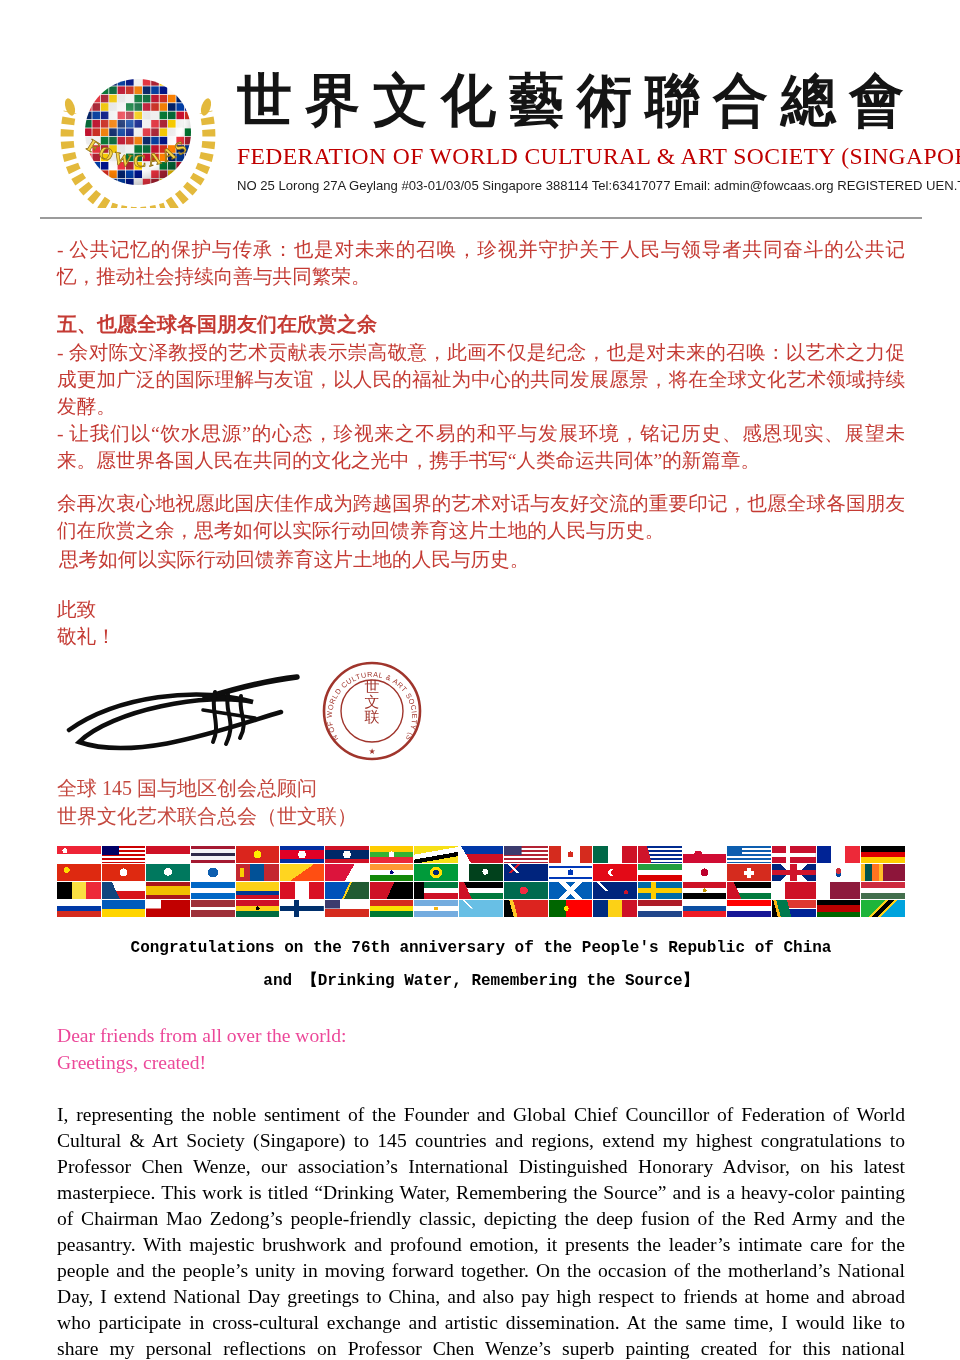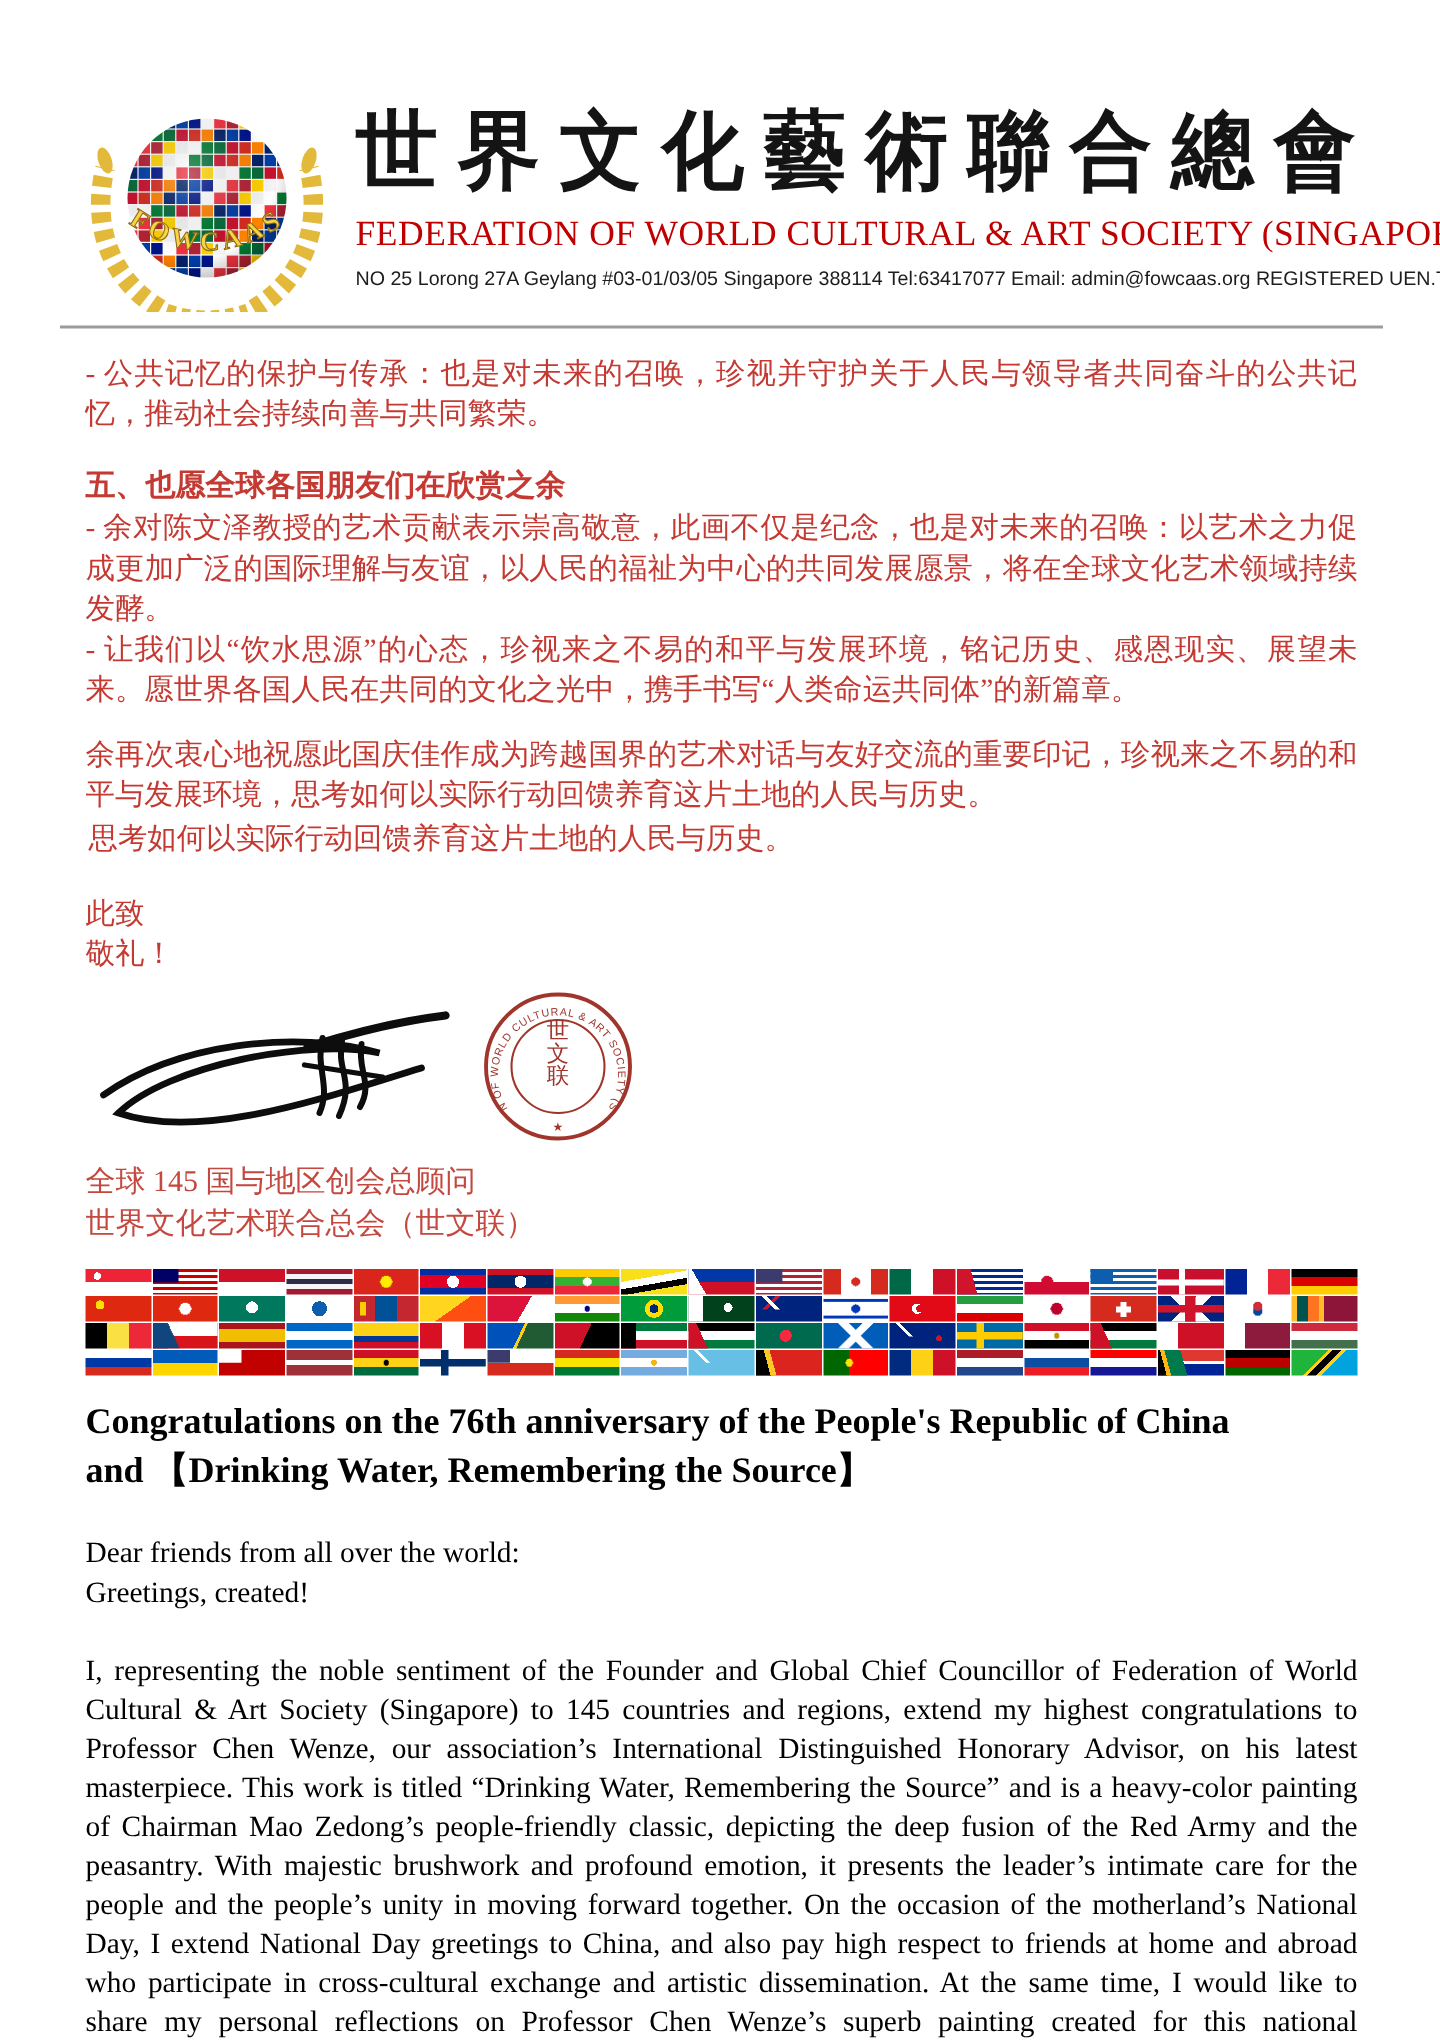--- a/index.html
+++ b/index.html
@@ -45,24 +45,24 @@
   .stamp-svg{width:106px;height:106px;margin-left:10px;margin-top:-4px;}
   .name-block{margin-top:4px;color:#c4483f;font-size:20px;line-height:28px;}
   
   .flags{
     margin-top:16px;display:grid;grid-template-columns:repeat(19,1fr);
     gap:1px;background:#ffffff;width:848px;
   }
   .flag{height:17px;background:#ddd;}
   
   .en-heading{
-    margin-top:15px;text-align:left;font-weight:bold;color:#000;
-    font-size:24px;line-height:33px;font-family:Liberation Serif, serif;
-  }
-  .en-salutation{margin-top:24px;font-size:19.6px;line-height:27px;color:#000000;}
+    margin-top:15px;text-align:center;font-weight:bold;color:#000;
+    font-size:16px;line-height:33px;font-family:Liberation Mono, monospace;
+  }
+  .en-salutation{margin-top:24px;font-size:19.6px;line-height:27px;color:#ec4899;}
   .en-body{margin-top:26px;font-size:19.6px;line-height:26px;color:#000;text-align:justify;}
 </style>
 </head>
 <body>
 
 <div class="page">
 
   <div class="header">
     <div class="logo-wrap">
       <svg width="162" height="148" viewBox="0 0 162 148">
@@ -271,21 +271,21 @@
       <div class="org-name-en">FEDERATION OF WORLD CULTURAL &amp; ART SOCIETY (SINGAPORE)</div>
       <div class="address-line">NO 25 Lorong 27A Geylang #03-01/03/05 Singapore 388114 Tel:63417077 Email: admin@fowcaas.org REGISTERED UEN.T18SS0013L</div>
     </div>
   </div>
   <hr class="rule">
 
   <p class="cn cn-p1">- 公共记忆的保护与传承：也是对未来的召唤，珍视并守护关于人民与领导者共同奋斗的公共记忆，推动社会持续向善与共同繁荣。</p>
   <p class="cn cn-heading">五、也愿全球各国朋友们在欣赏之余</p>
   <p class="cn cn-tribute">- 余对陈文泽教授的艺术贡献表示崇高敬意，此画不仅是纪念，也是对未来的召唤：以艺术之力促成更加广泛的国际理解与友谊，以人民的福祉为中心的共同发展愿景，将在全球文化艺术领域持续发酵。</p>
   <p class="cn cn-drinking">- 让我们以“饮水思源”的心态，珍视来之不易的和平与发展环境，铭记历史、感恩现实、展望未来。愿世界各国人民在共同的文化之光中，携手书写“人类命运共同体”的新篇章。</p>
-  <p class="cn cn-wish">余再次衷心地祝愿此国庆佳作成为跨越国界的艺术对话与友好交流的重要印记，珍视来之不易的和平与发展环境，思考如何以实际行动回馈养育这片土地的人民与历史。</p>
+  <p class="cn cn-wish">余再次衷心地祝愿此国庆佳作成为跨越国界的艺术对话与友好交流的重要印记，也愿全球各国朋友们在欣赏之余，思考如何以实际行动回馈养育这片土地的人民与历史。</p>
   <p class="cn cn-repeat">思考如何以实际行动回馈养育这片土地的人民与历史。</p>
   <p class="cn cn-cizhi">此致</p>
   <p class="cn cn-salute">敬礼！</p>
 
   <div class="signature-row">
     <svg class="sig-svg" viewBox="0 0 252 100">
       <g stroke="#0d0d0d" fill="none" stroke-linecap="round">
         <path d="M 12,64 C 60,30 140,20 196,36 C 150,26 55,44 22,76 C 80,96 170,62 224,46" stroke-width="4.5"></path>
         <path d="M 148,32 C 180,22 215,14 240,11" stroke-width="5.5"></path>
         <path d="M 158,26 C 153,46 164,58 156,76" stroke-width="4"></path>

